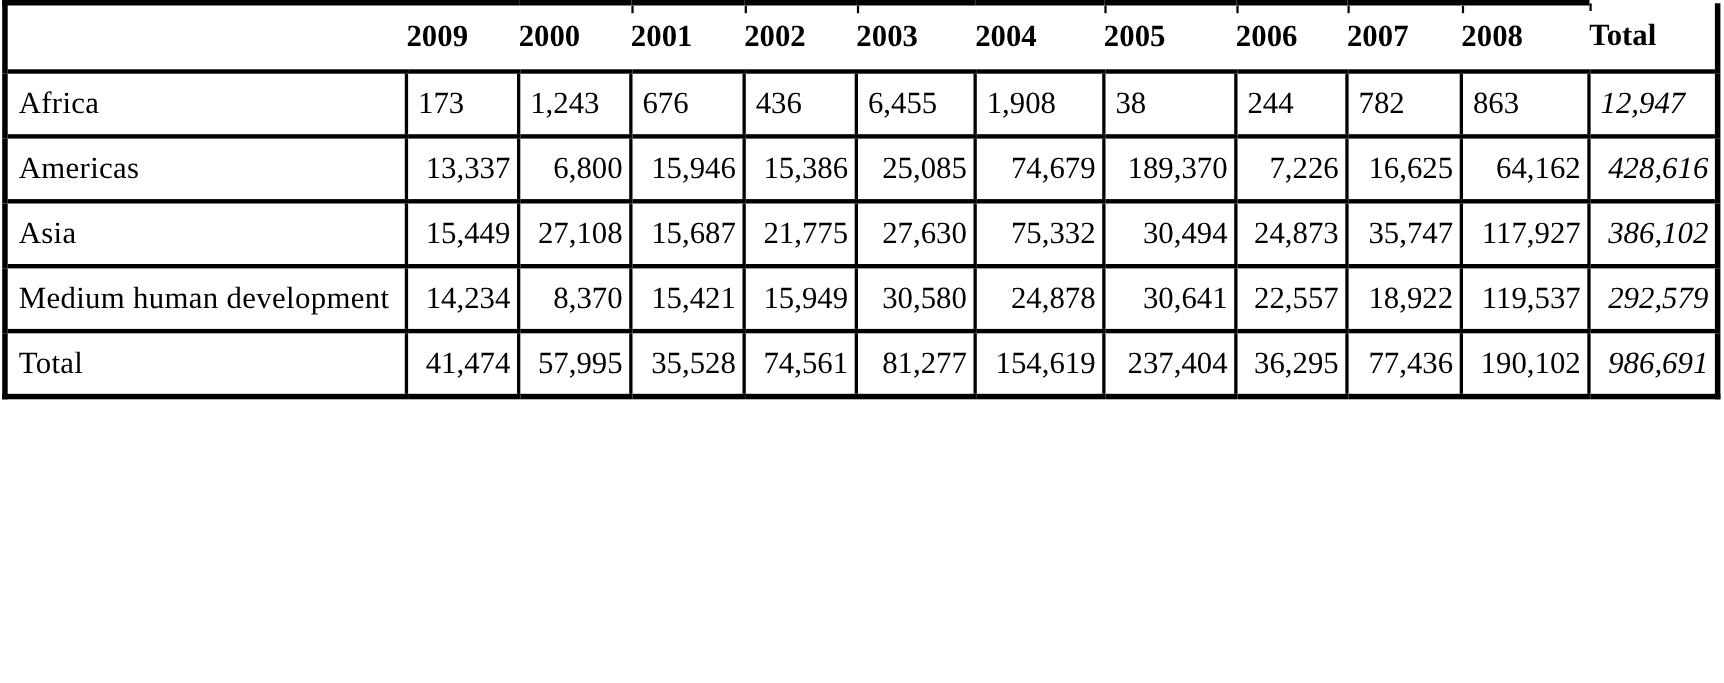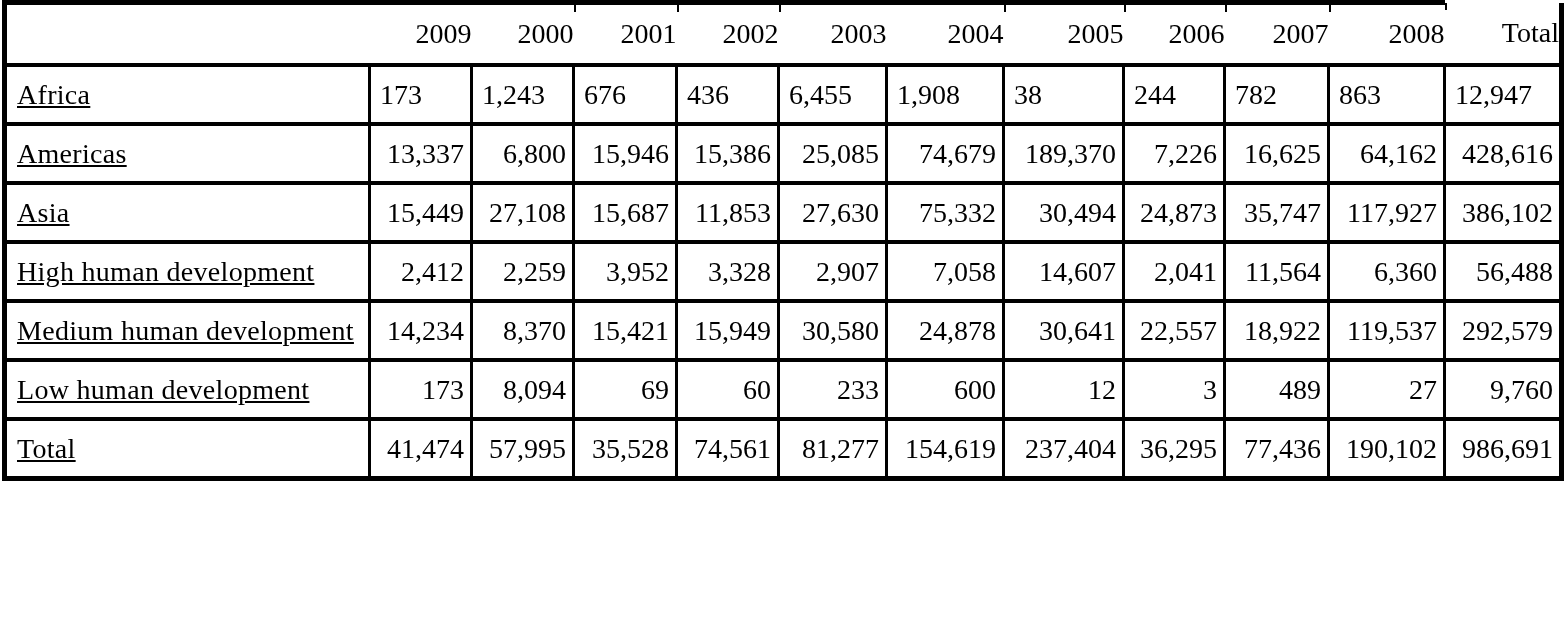--- a/index.html
+++ b/index.html
@@ -24,23 +24,23 @@
     width: 1557px;
     background: #ffffff;
   }
   
   thead th {
     position: relative;
     height: 58px;
     border: none;
     border-top: 5px solid #000;
     border-bottom: 4px solid #000;
-    font-weight: normal;
+    font-weight: bold;
     font-size: 28px;
-    text-align: right;
+    text-align: left;
     vertical-align: middle;
     padding: 0;
     white-space: nowrap;
     overflow: hidden;
   }
   thead th.corner { border-left: 5px solid #000; }
   thead th.last  { border-right: 5px solid #000; border-top: none; }
   
   thead th.tick::before {
     content: "";
@@ -63,25 +63,24 @@
     padding: 0;
     white-space: nowrap;
     overflow: hidden;
     background: #ffffff;
   }
   tbody th.row-label {
     text-align: left;
     padding-left: 10px;
     border-left: 5px solid #000;
     letter-spacing: 0.3px;
-    text-decoration: underline;
   }
   tbody td.num-right { text-align: right; padding-right: 6px; }
   tbody td.num-left  { text-align: left;  padding-left: 9px;  }
-  tbody td.last      { border-right: 5px solid #000; }
+  tbody td.last      { border-right: 5px solid #000; font-style: italic; }
   tbody tr.last-row th, tbody tr.last-row td { border-bottom-width: 5px; }
 </style>
 </head>
 <body>
 
 <div class="table-wrap">
   <table class="data-table">
     <colgroup>
         <col style="width: 365px;">
         <col style="width: 102px;">
@@ -139,70 +138,42 @@
           <td class="num-right">7,226</td>
           <td class="num-right">16,625</td>
           <td class="num-right">64,162</td>
           <td class="num-right last">428,616</td>
         </tr>
         <tr>
           <th class="row-label" scope="row">Asia</th>
           <td class="num-right">15,449</td>
           <td class="num-right">27,108</td>
           <td class="num-right">15,687</td>
-          <td class="num-right">11,853</td>
+          <td class="num-right">21,775</td>
           <td class="num-right">27,630</td>
           <td class="num-right">75,332</td>
           <td class="num-right">30,494</td>
           <td class="num-right">24,873</td>
           <td class="num-right">35,747</td>
           <td class="num-right">117,927</td>
           <td class="num-right last">386,102</td>
-        </tr>
-        <tr>
-          <th class="row-label" scope="row">High human development</th>
-          <td class="num-right">2,412</td>
-          <td class="num-right">2,259</td>
-          <td class="num-right">3,952</td>
-          <td class="num-right">3,328</td>
-          <td class="num-right">2,907</td>
-          <td class="num-right">7,058</td>
-          <td class="num-right">14,607</td>
-          <td class="num-right">2,041</td>
-          <td class="num-right">11,564</td>
-          <td class="num-right">6,360</td>
-          <td class="num-right last">56,488</td>
         </tr>
         <tr>
           <th class="row-label" scope="row">Medium human development</th>
           <td class="num-right">14,234</td>
           <td class="num-right">8,370</td>
           <td class="num-right">15,421</td>
           <td class="num-right">15,949</td>
           <td class="num-right">30,580</td>
           <td class="num-right">24,878</td>
           <td class="num-right">30,641</td>
           <td class="num-right">22,557</td>
           <td class="num-right">18,922</td>
           <td class="num-right">119,537</td>
           <td class="num-right last">292,579</td>
-        </tr>
-        <tr>
-          <th class="row-label" scope="row">Low human development</th>
-          <td class="num-right">173</td>
-          <td class="num-right">8,094</td>
-          <td class="num-right">69</td>
-          <td class="num-right">60</td>
-          <td class="num-right">233</td>
-          <td class="num-right">600</td>
-          <td class="num-right">12</td>
-          <td class="num-right">3</td>
-          <td class="num-right">489</td>
-          <td class="num-right">27</td>
-          <td class="num-right last">9,760</td>
         </tr>
         <tr class="last-row">
           <th class="row-label" scope="row">Total</th>
           <td class="num-right">41,474</td>
           <td class="num-right">57,995</td>
           <td class="num-right">35,528</td>
           <td class="num-right">74,561</td>
           <td class="num-right">81,277</td>
           <td class="num-right">154,619</td>
           <td class="num-right">237,404</td>

